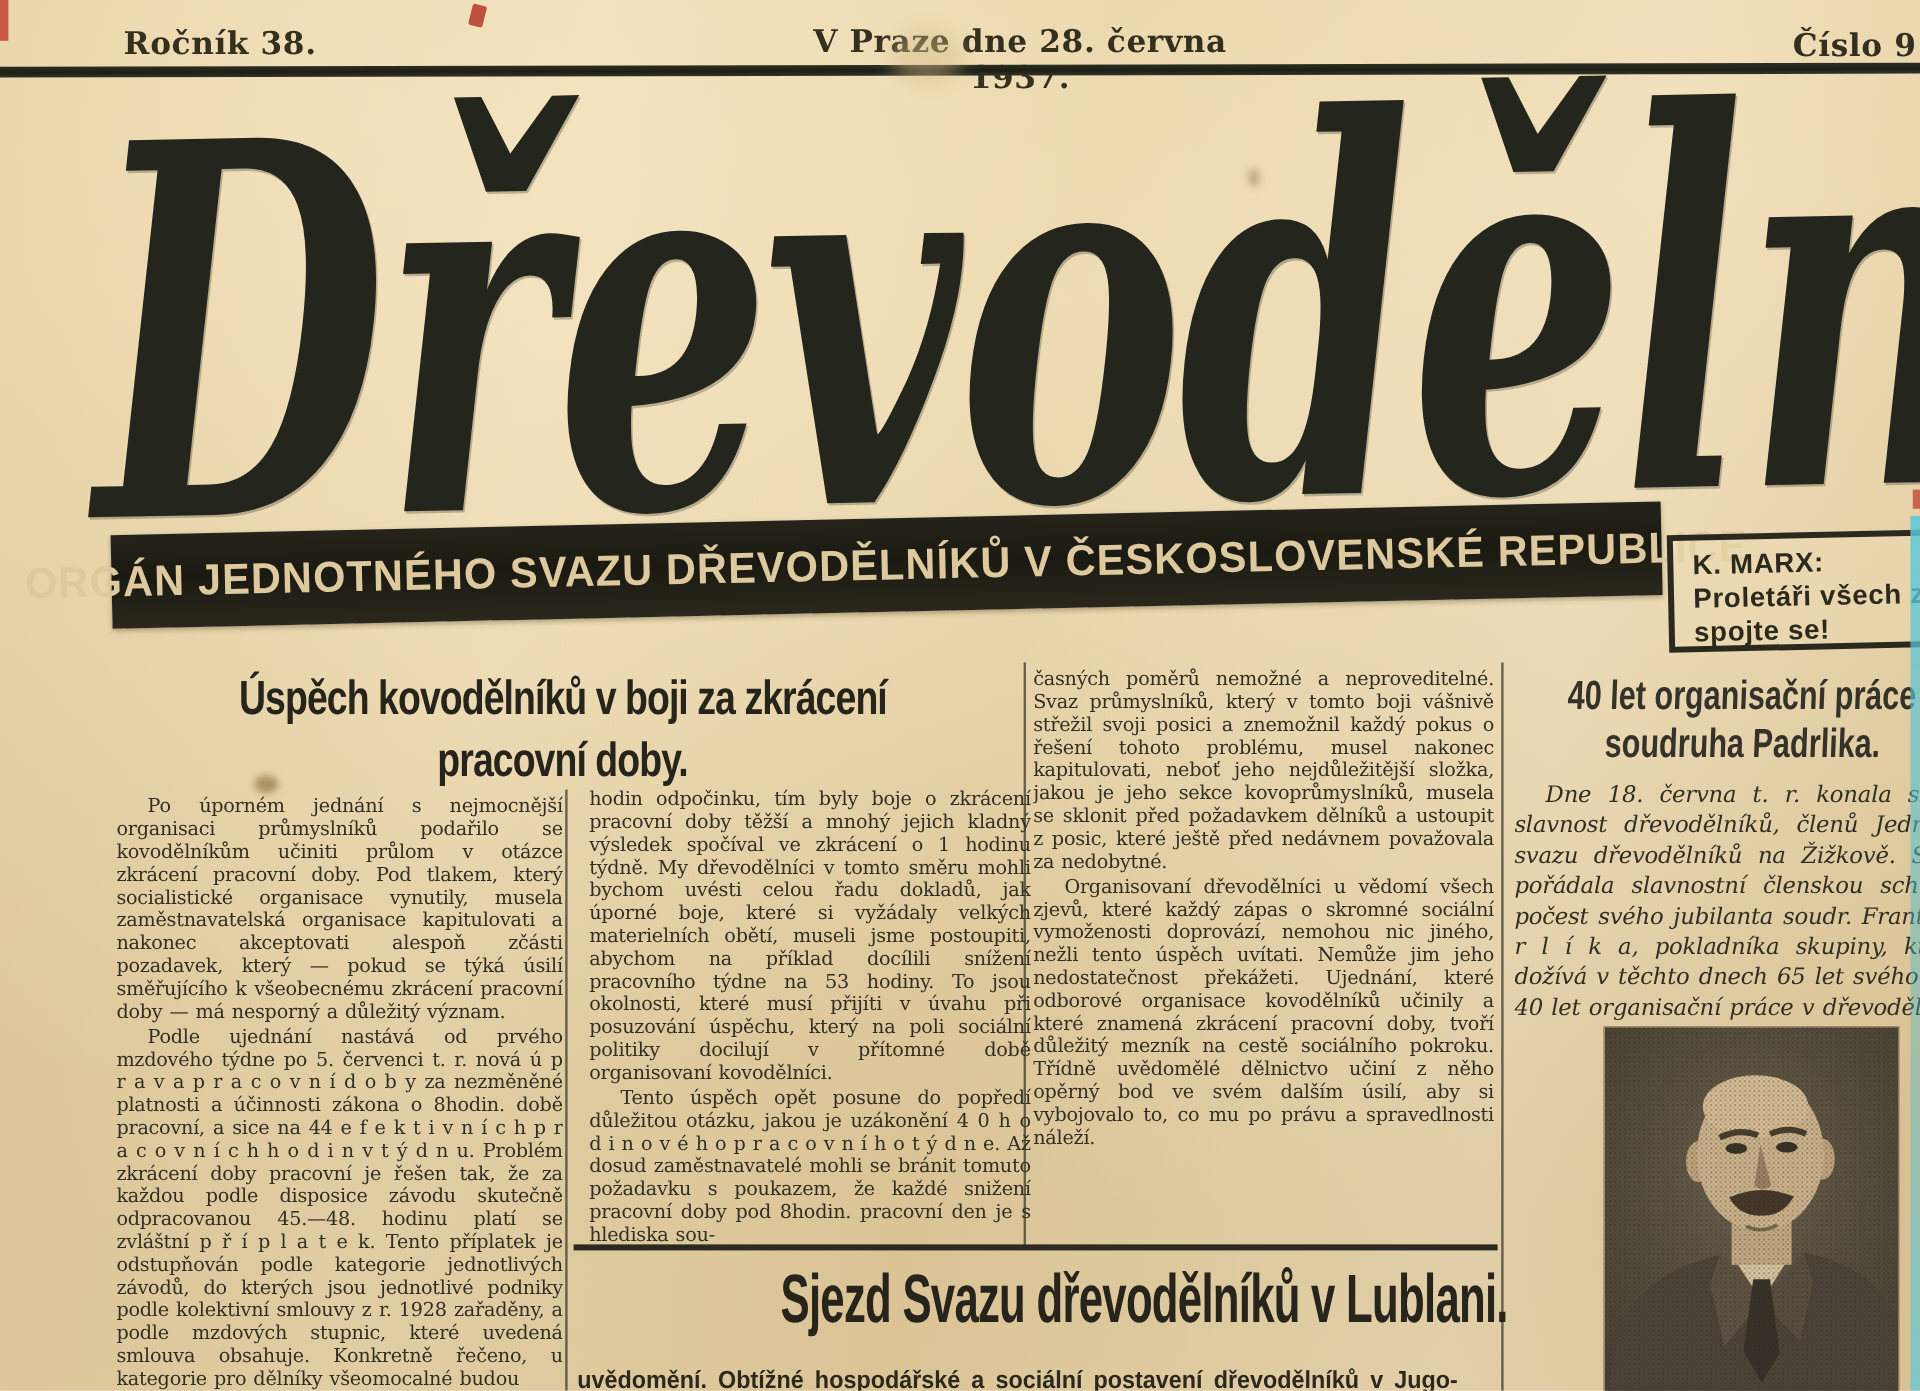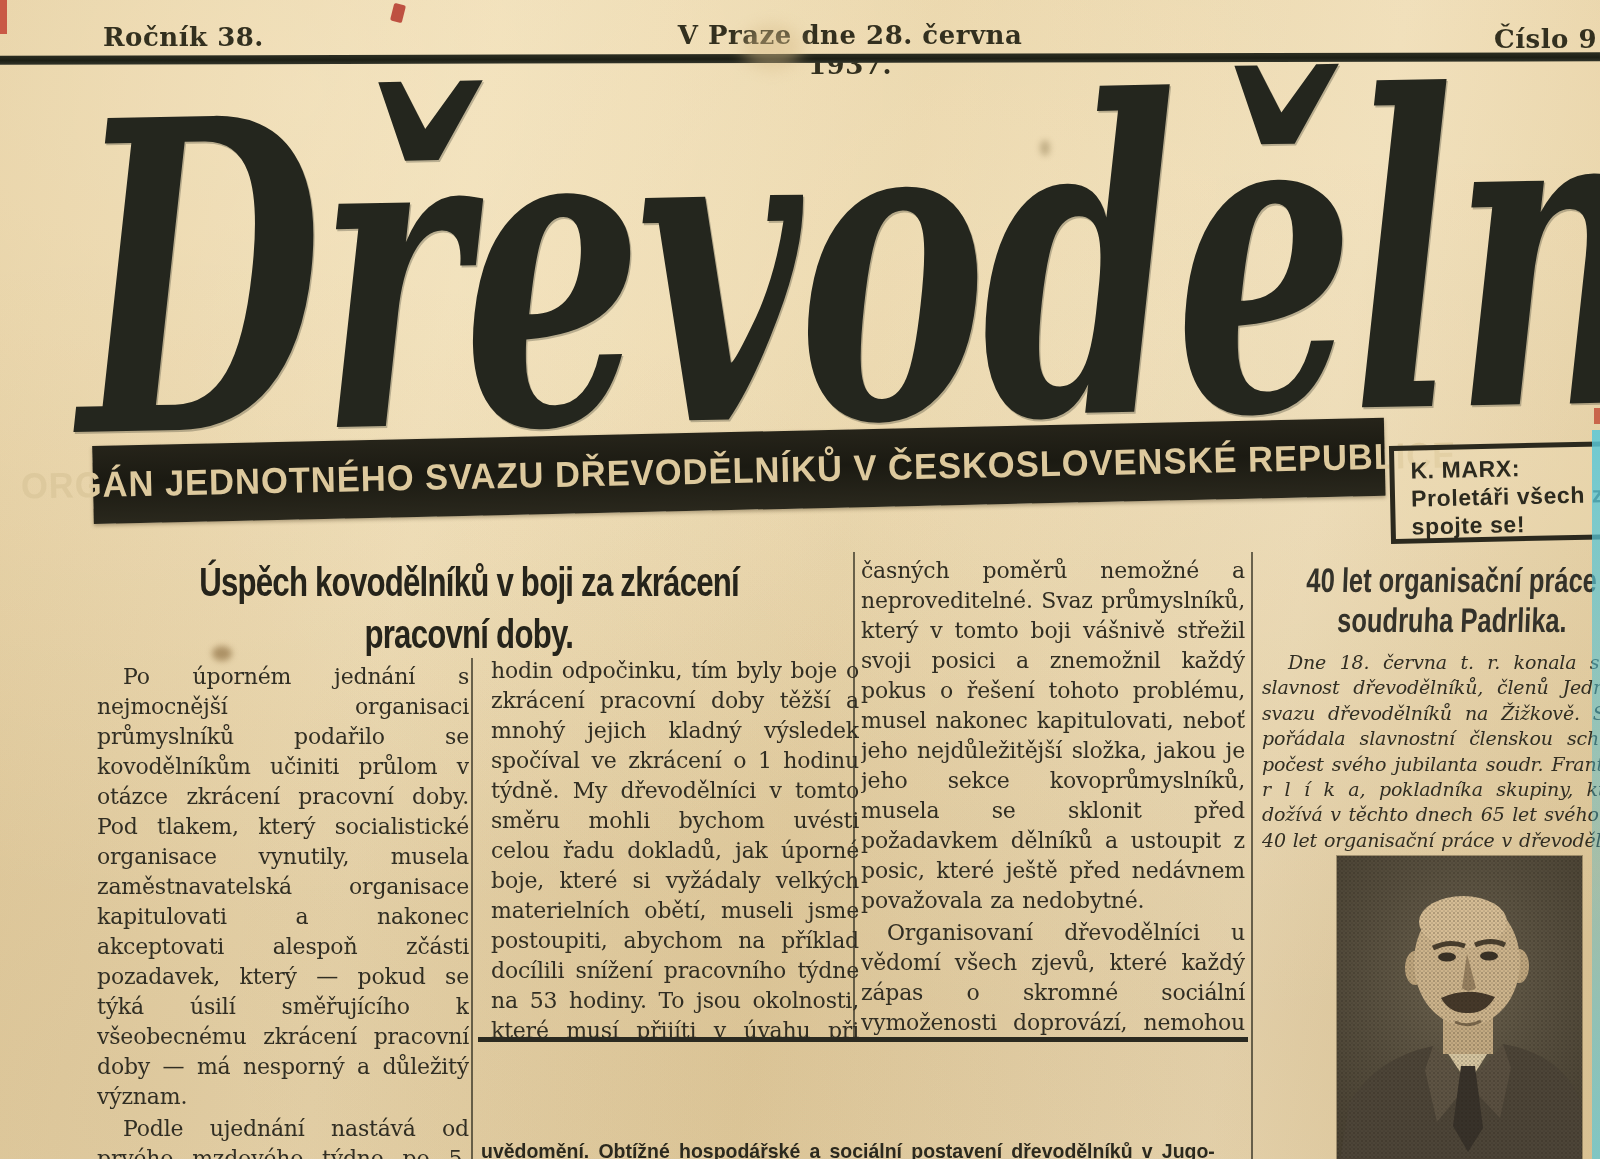--- a/index.html
+++ b/index.html
@@ -50,21 +50,21 @@
   
   .hl{position:absolute;text-align:center;font-family:"Liberation Sans",sans-serif;
     font-weight:700;color:#26241b;}
   .hl .fit{display:inline-block;white-space:nowrap;transform:scaleX(var(--sx,1));transform-origin:50% 50%;}
   .hl-uspech{left:95px;top:556px;width:748px;font-size:40px;line-height:52px;letter-spacing:-1px;}
   .hl-sjezd{left:480px;top:1050px;width:766px;font-size:57px;letter-spacing:-1px;}
   .hl-padrlik{left:1258px;top:560px;width:388px;font-size:34px;line-height:40px;color:#34322a;}
   .hl-padrlik .fit{transform:scaleX(.75) skewX(-3deg);}
   
   .col{position:absolute;overflow:hidden;text-align:justify;color:#312e23;
-    font-size:22px;line-height:30px;letter-spacing:-.2px;word-spacing:1px;}
+    font-size:16px;line-height:19px;letter-spacing:-.2px;word-spacing:1px;}
   .col p{margin:0;}
   .col p.ind{text-indent:26px;margin-top:2px;}
   .c1{left:97px;top:660px;width:372px;height:499px;}
   .c2{left:481px;top:656px;width:368px;height:381px;margin-left:10px;}
   .c3{left:861px;top:556px;width:384px;height:480px;}
   .c4{left:1262px;top:648px;width:408px;height:205px;font-style:italic;font-size:19px;line-height:25.4px;}
   
   .lead{position:absolute;left:481px;width:768px;font-family:"Liberation Sans",sans-serif;
     font-weight:700;font-size:20.5px;color:#2b291e;white-space:nowrap;}
   .lead .fit{display:inline-block;transform:scaleX(.95);transform-origin:0 50%;word-spacing:4px;}
@@ -176,20 +176,23 @@
       <ellipse cx="152" cy="100" rx="9" ry="4.5" fill="#3a3226"></ellipse>
       <path d="M130,98 L125,132 Q131,138 139,132 Z" fill="rgba(96,74,48,0.45)"></path>
       <path d="M104,142 Q130,130 158,141 Q148,158 131,157 Q113,158 104,142 Z" fill="#46392a"></path>
       <path d="M118,166 Q131,172 144,165" stroke="rgba(70,55,35,.6)" stroke-width="3" fill="none"></path>
 
       <rect width="245" height="310" fill="url(#ht)"></rect>
     </svg>
   </div>
 
   <div class="mid-rule"></div>
+  <div class="hl hl-sjezd">
+    <span class="fit" style="--sx:.64">Sjezd Svazu dřevodělníků v Lublani.</span>
+  </div>
   <div class="lead lead2">
     <span class="fit">uvědomění. Obtížné hospodářské a sociální postavení dřevodělníků v Jugo-</span>
   </div>
 
   <div class="stain st1"></div>
   <div class="stain st2"></div>
   <div class="stain st3"></div>
   <div class="mark red1"></div>
   <div class="mark red2"></div>
   <div class="mark red3"></div>

